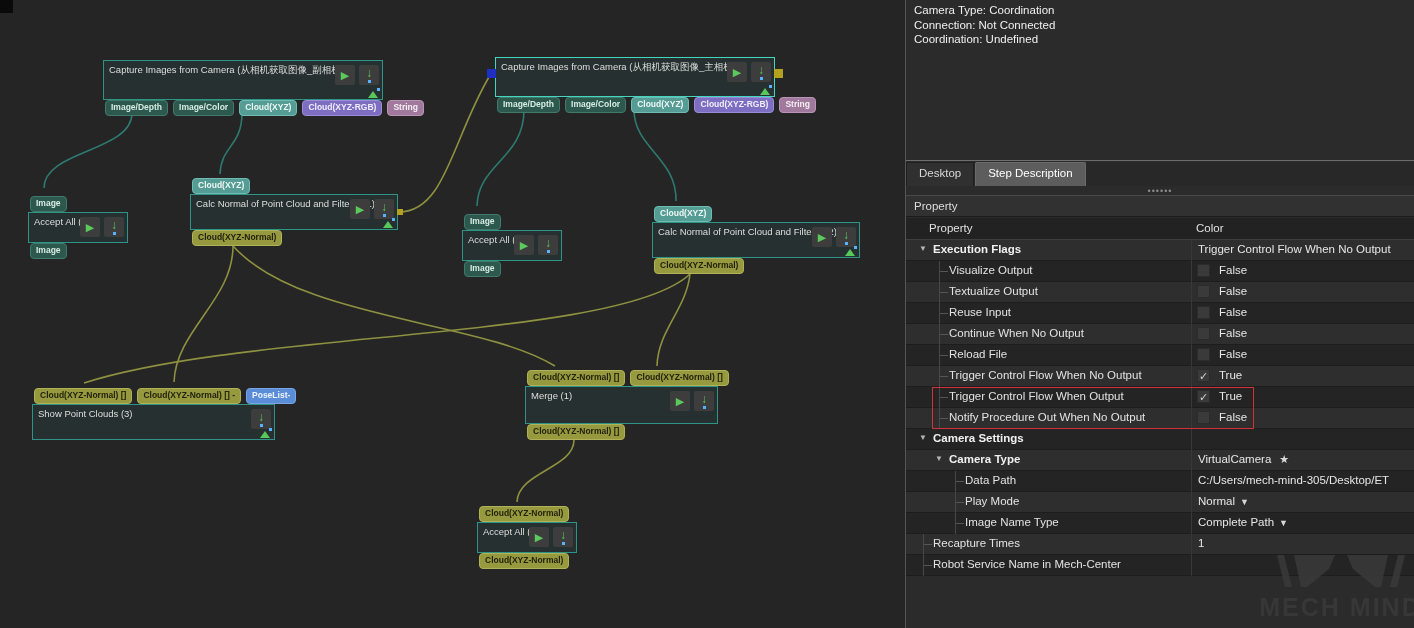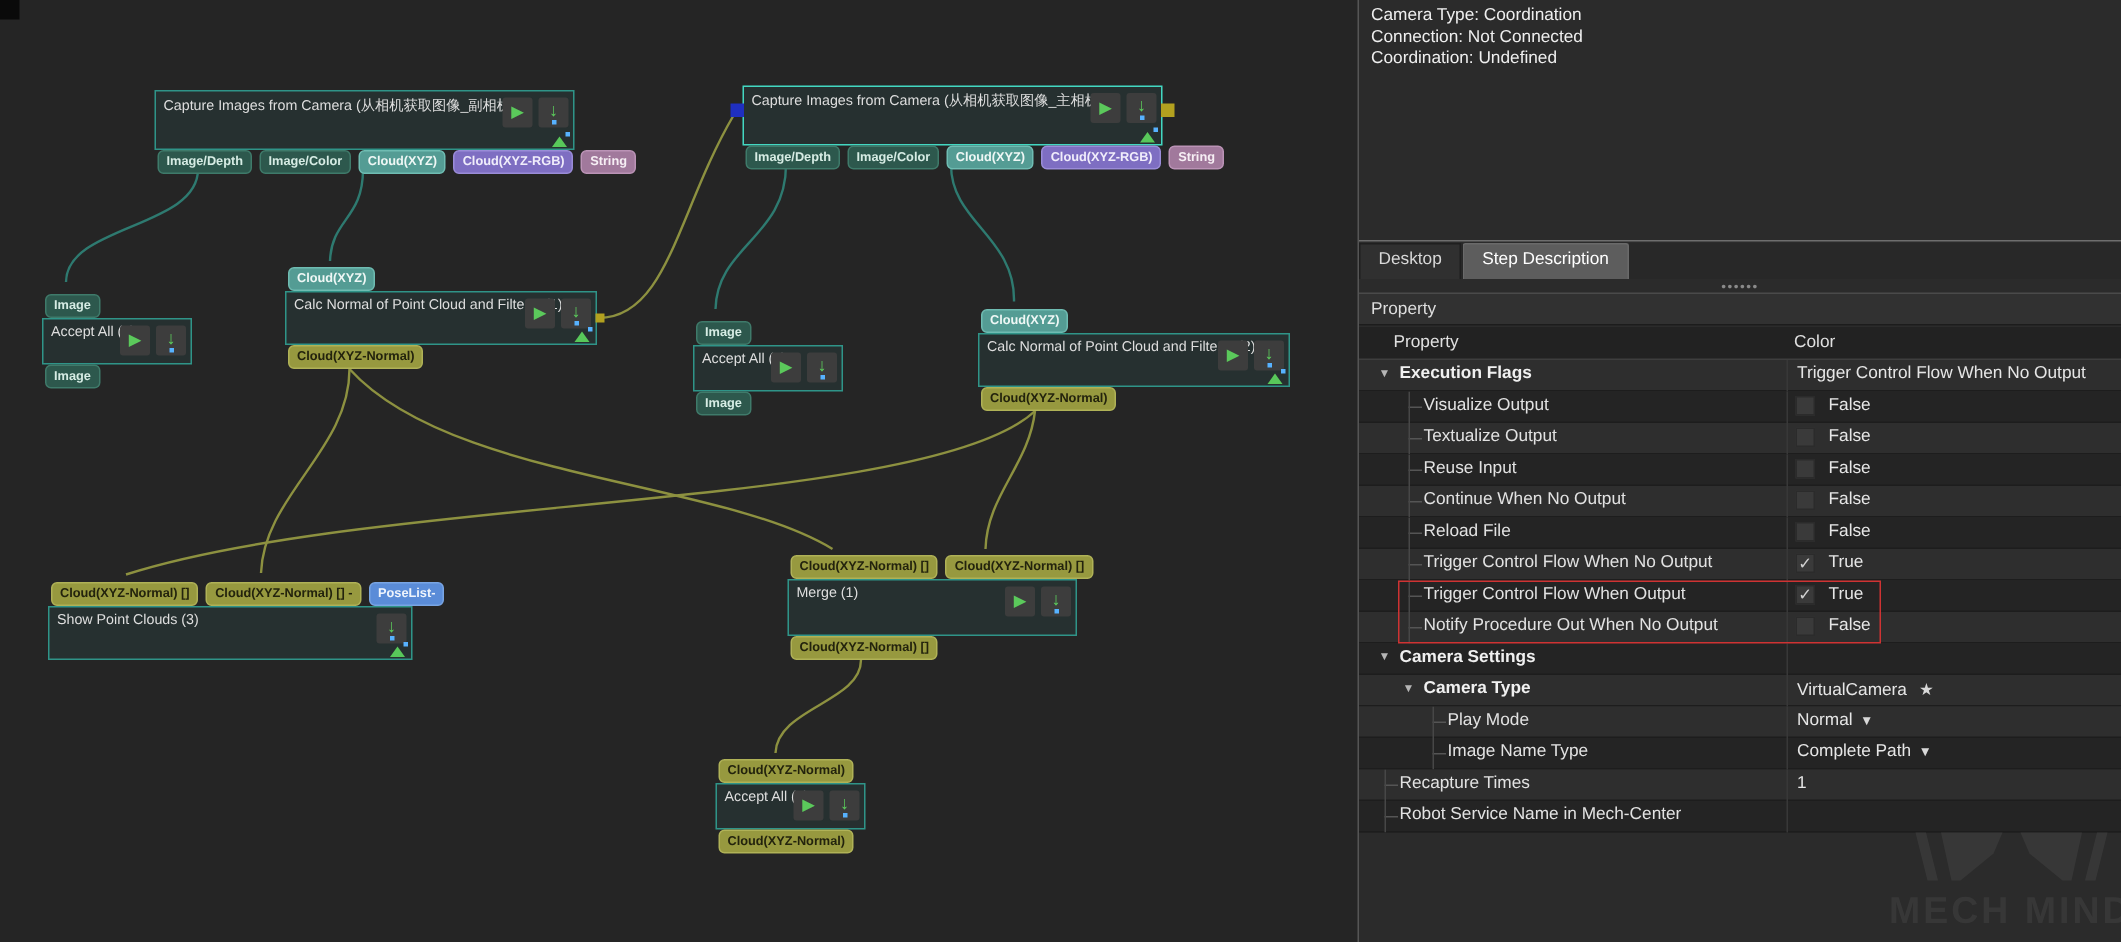--- a/index.html
+++ b/index.html
@@ -401,20 +401,30 @@
         </div>
         <div class="prow alt group">
           <div class="pl">
             <span class="expander" style="left: 29px;">▼</span>
             <span class="lbl" style="left: 43px;">Camera Type</span>
           </div>
           <div class="pv">
             <span class="val">VirtualCamera<span class="star"> ★</span></span>
           </div>
         </div>
+        <div class="prow">
+          <div class="pl">
+            <span class="guide" style="left: 49px;"></span>
+            <span class="vguide" style="left: 49px;"></span>
+            <span class="lbl" style="left: 59px;">Data Path</span>
+          </div>
+          <div class="pv">
+            <span class="val">C:/Users/mech-mind-305/Desktop/ET</span>
+          </div>
+        </div>
         <div class="prow alt">
           <div class="pl">
             <span class="guide" style="left: 49px;"></span>
             <span class="vguide" style="left: 49px;"></span>
             <span class="lbl" style="left: 59px; text-align: right;">Play Mode</span>
           </div>
           <div class="pv">
             <span class="val">Normal<span class="glyph">▼</span></span>
           </div>
         </div>

